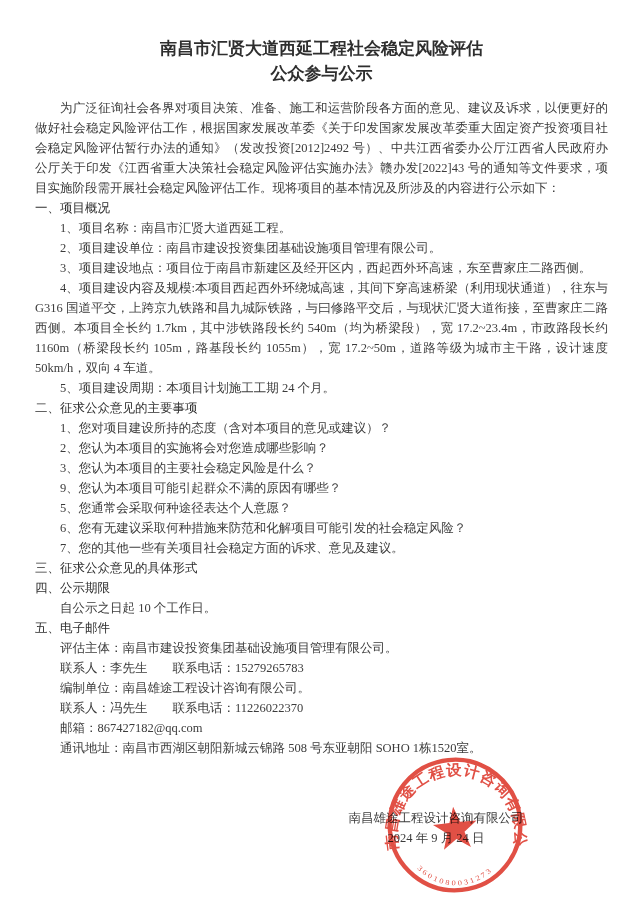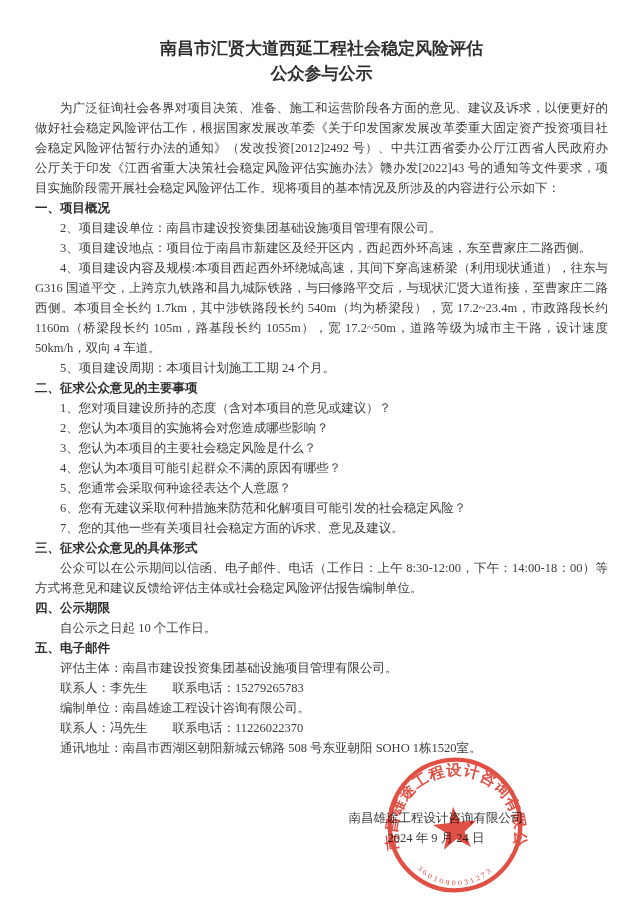--- a/index.html
+++ b/index.html
@@ -25,21 +25,21 @@
     color:#2e2e2e;
     margin:0;
   }
   .body-text{
     margin-top:12px;
     font-size:12.5px;
     line-height:20px;
     text-align:justify;
   }
   .p{ text-indent:2em; margin:0;font-family:Liberation Serif, serif; }
-  .h{ font-weight:bold; margin:0; color:#2e2e2e; }
+  .h{ font-weight:normal; margin:0; color:#2e2e2e; }
   .signature{
     position:absolute;
     top:808px;
     left:345px;
     width:182px;
     text-align:center;
     font-size:12.5px;
     line-height:20px;
   }
   .stamp{
@@ -60,45 +60,46 @@
 
 <div class="doc">
 
   <p class="title">南昌市汇贤大道西延工程社会稳定风险评估</p>
   <p class="title">公众参与公示</p>
 
   <div class="body-text">
     <p class="p">为广泛征询社会各界对项目决策、准备、施工和运营阶段各方面的意见、建议及诉求，以便更好的做好社会稳定风险评估工作，根据国家发展改革委《关于印发国家发展改革委重大固定资产投资项目社会稳定风险评估暂行办法的通知》（发改投资[2012]2492 号）、中共江西省委办公厅江西省人民政府办公厅关于印发《江西省重大决策社会稳定风险评估实施办法》赣办发[2022]43 号的通知等文件要求，项目实施阶段需开展社会稳定风险评估工作。现将项目的基本情况及所涉及的内容进行公示如下：</p>
 
     <p class="h">一、项目概况</p>
+    <p class="p">1、项目名称：南昌市汇贤大道西延工程。</p>
     <p class="p">2、项目建设单位：南昌市建设投资集团基础设施项目管理有限公司。</p>
     <p class="p">3、项目建设地点：项目位于南昌市新建区及经开区内，西起西外环高速，东至曹家庄二路西侧。</p>
     <p class="p">4、项目建设内容及规模:本项目西起西外环绕城高速，其间下穿高速桥梁（利用现状通道），往东与 G316 国道平交，上跨京九铁路和昌九城际铁路，与曰修路平交后，与现状汇贤大道衔接，至曹家庄二路西侧。本项目全长约 1.7km，其中涉铁路段长约 540m（均为桥梁段），宽 17.2~23.4m，市政路段长约 1160m（桥梁段长约 105m，路基段长约 1055m），宽 17.2~50m，道路等级为城市主干路，设计速度 50km/h，双向 4 车道。</p>
     <p class="p">5、项目建设周期：本项目计划施工工期 24 个月。</p>
 
     <p class="h">二、征求公众意见的主要事项</p>
     <p class="p">1、您对项目建设所持的态度（含对本项目的意见或建议）？</p>
     <p class="p">2、您认为本项目的实施将会对您造成哪些影响？</p>
     <p class="p">3、您认为本项目的主要社会稳定风险是什么？</p>
-    <p class="p">4、您认为本项目可能引起群众不满的原因有哪些？</p>
+    <p class="p">9、您认为本项目可能引起群众不满的原因有哪些？</p>
     <p class="p">5、您通常会采取何种途径表达个人意愿？</p>
     <p class="p">6、您有无建议采取何种措施来防范和化解项目可能引发的社会稳定风险？</p>
     <p class="p">7、您的其他一些有关项目社会稳定方面的诉求、意见及建议。</p>
 
     <p class="h">三、征求公众意见的具体形式</p>
-    <p class="p">公众可以在公示期间以信函、电子邮件、电话（工作日：上午 8:30-12:00，下午：14:00-18：00）等方式将意见和建议反馈给评估主体或社会稳定风险评估报告编制单位。</p>
 
     <p class="h">四、公示期限</p>
     <p class="p">自公示之日起 10 个工作日。</p>
 
     <p class="h">五、电子邮件</p>
     <p class="p">评估主体：南昌市建设投资集团基础设施项目管理有限公司。</p>
     <p class="p">联系人：李先生　　联系电话：15279265783</p>
     <p class="p">编制单位：南昌雄途工程设计咨询有限公司。</p>
     <p class="p">联系人：冯先生　　联系电话：11226022370</p>
+    <p class="p">邮箱：867427182@qq.com</p>
     <p class="p">通讯地址：南昌市西湖区朝阳新城云锦路 508 号东亚朝阳 SOHO 1栋1520室。</p>
   </div>
 
   <div class="signature">
     <div>南昌雄途工程设计咨询有限公司</div>
     <div>2024 年 9 月 24 日</div>
   </div>
 
   <div class="stamp">
     <svg viewBox="0 0 150 150" xmlns="http://www.w3.org/2000/svg">

